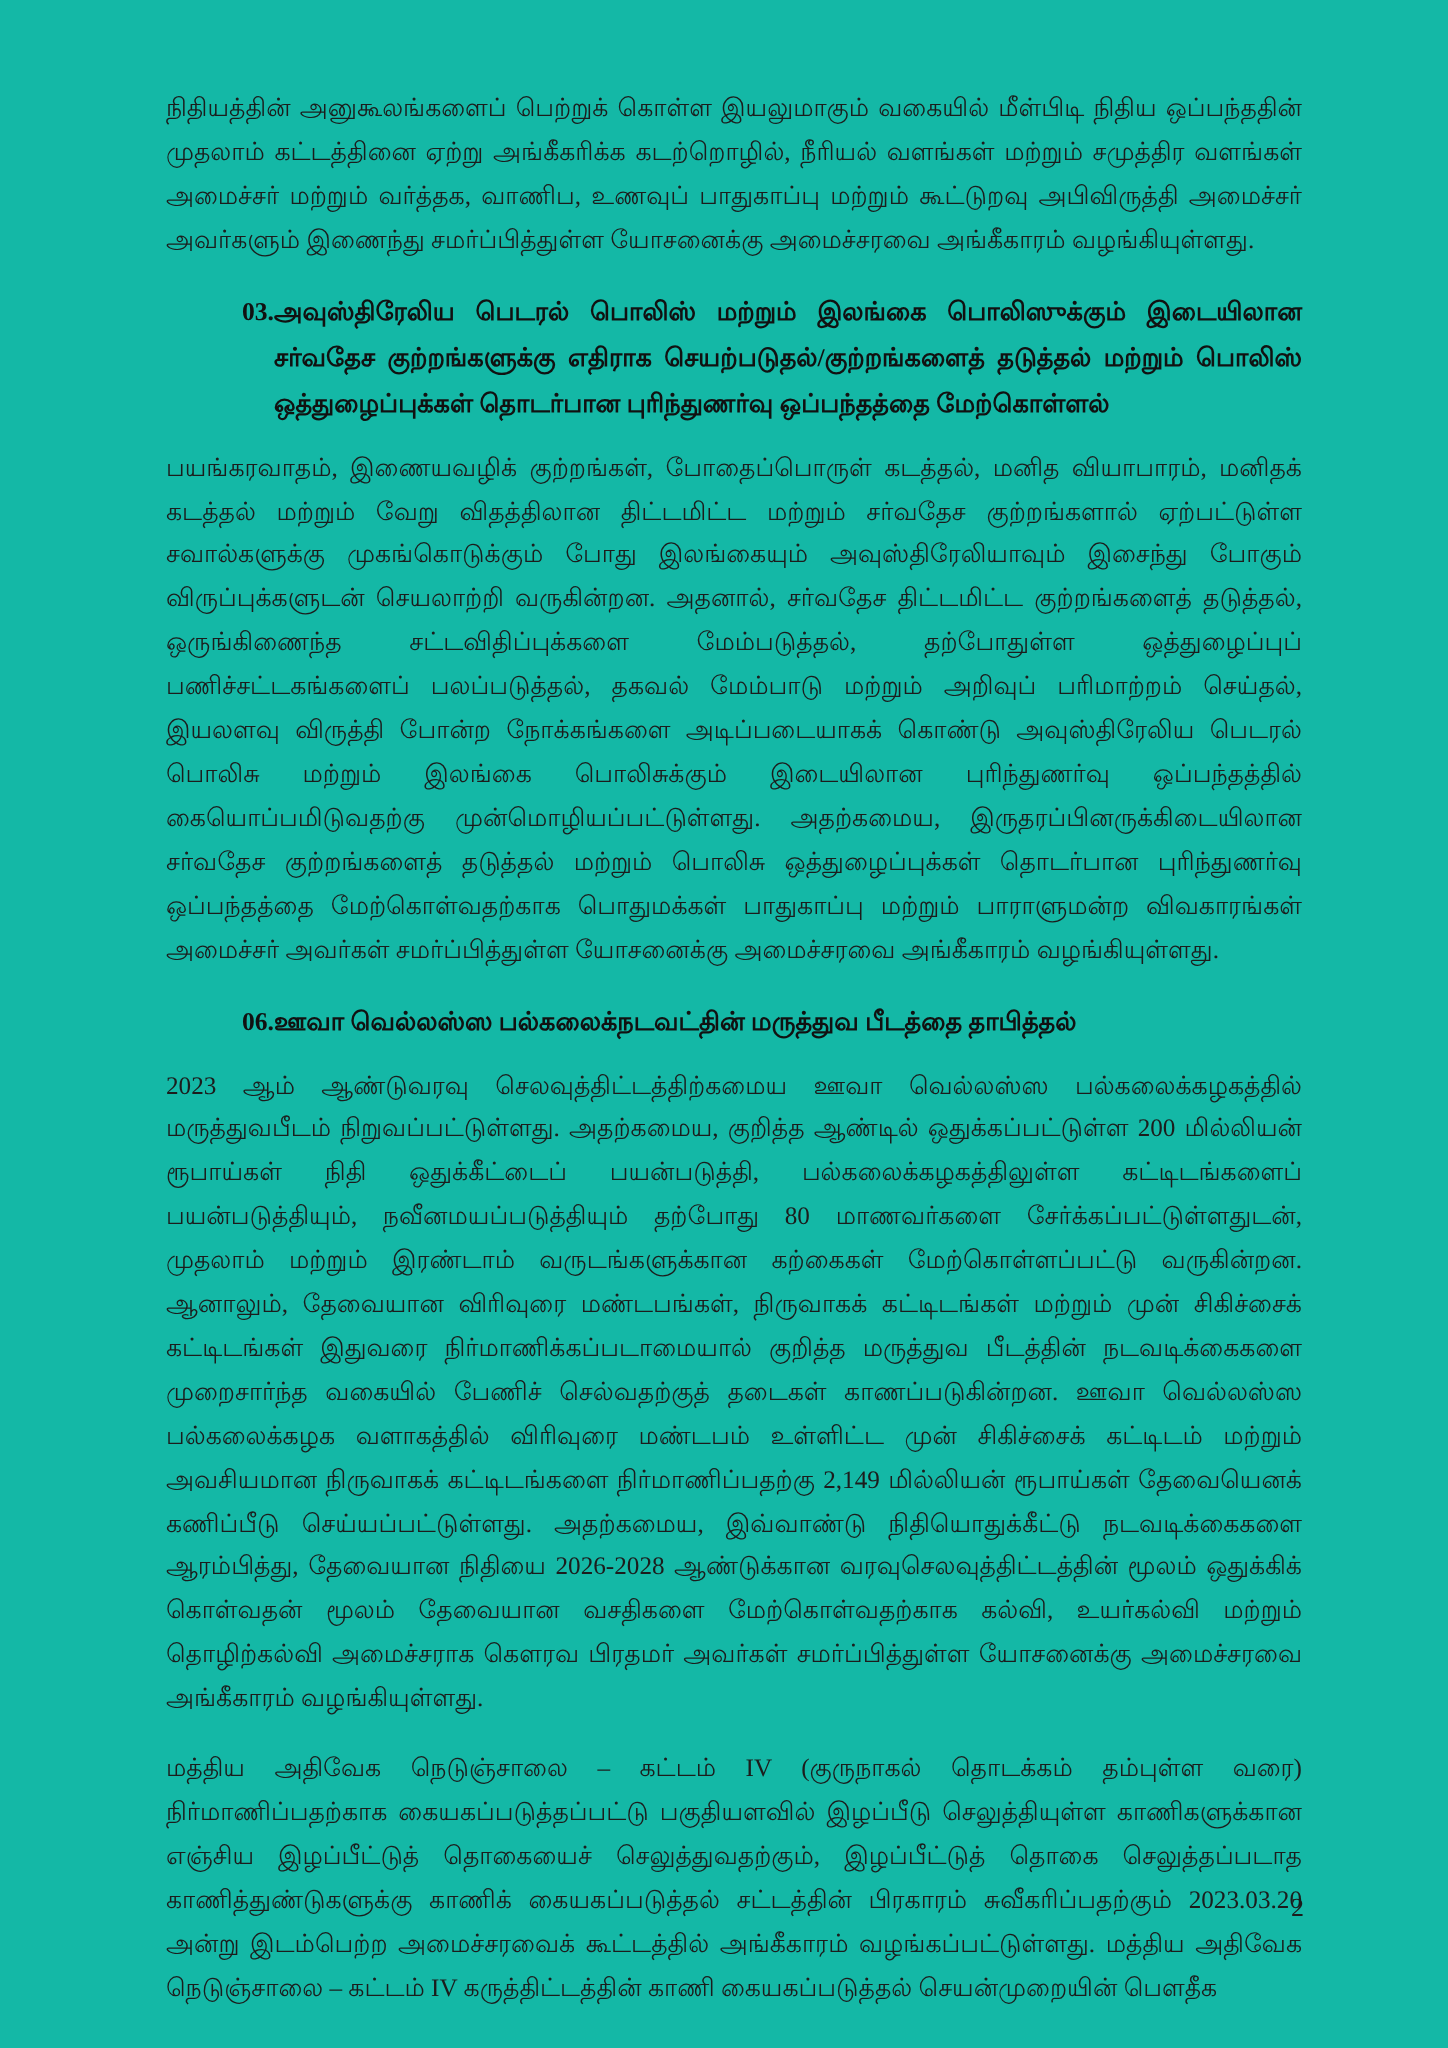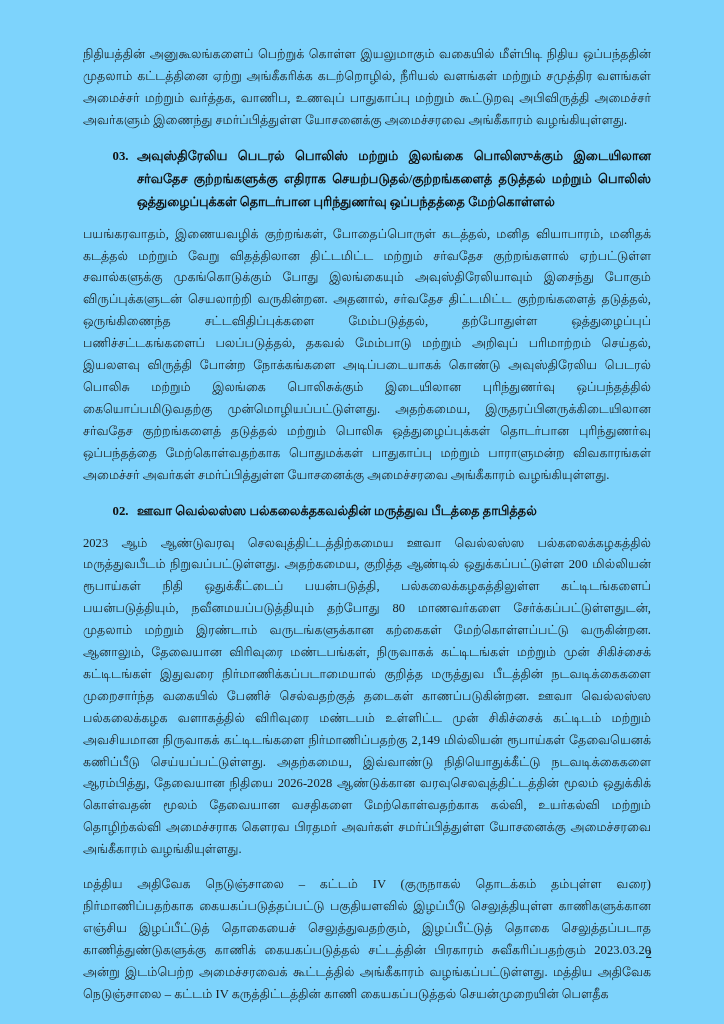--- a/index.html
+++ b/index.html
@@ -4,21 +4,21 @@
 <style>
   html, body {
     margin: 0;
     padding: 0;
     background: #ffffff;
   }
   .page {
     position: relative;
     width: 724px;
     height: 1024px;
-    background: #7dd3fc;
+    background: #14b8a6;
     color: #1c1c1c;
     font-family: "Liberation Serif", "DejaVu Serif", serif;
     overflow: hidden;
     box-sizing: border-box;
   }
   .content {
     position: absolute;
     left: 83px;
     top: 44px;
     width: 568px;
@@ -37,21 +37,21 @@
     display: grid;
     grid-template-columns: 33px 1fr;
     column-gap: 0;
     margin: 2px 0 10px 21px;
     font-weight: 700;
     font-size: 12.8px;
     line-height: 23px;
     color: #111111;
   }
   .section-heading .num {
-    text-align: center;
+    text-align: right;
   }
   .section-heading .title {
     text-align: justify;
   }
   .page-number {
     position: absolute;
     right: 72px;
     top: 946px;
     font-size: 13px;
     color: #1c1c1c;
@@ -68,22 +68,22 @@
     <div class="section">
       <div class="section-heading">
         <span class="num">03.</span>
         <span class="title">அவுஸ்திரேலிய பெடரல் பொலிஸ் மற்றும் இலங்கை பொலிஸுக்கும் இடையிலான சர்வதேச குற்றங்களுக்கு எதிராக செயற்படுதல்/குற்றங்களைத் தடுத்தல் மற்றும் பொலிஸ் ஒத்துழைப்புக்கள் தொடர்பான புரிந்துணர்வு ஒப்பந்தத்தை மேற்கொள்ளல்</span>
       </div>
       <p class="body-para">பயங்கரவாதம், இணையவழிக் குற்றங்கள், போதைப்பொருள் கடத்தல், மனித வியாபாரம், மனிதக் கடத்தல் மற்றும் வேறு விதத்திலான திட்டமிட்ட மற்றும் சர்வதேச குற்றங்களால் ஏற்பட்டுள்ள சவால்களுக்கு முகங்கொடுக்கும் போது இலங்கையும் அவுஸ்திரேலியாவும் இசைந்து போகும் விருப்புக்களுடன் செயலாற்றி வருகின்றன. அதனால், சர்வதேச திட்டமிட்ட குற்றங்களைத் தடுத்தல், ஒருங்கிணைந்த சட்டவிதிப்புக்களை மேம்படுத்தல், தற்போதுள்ள ஒத்துழைப்புப் பணிச்சட்டகங்களைப் பலப்படுத்தல், தகவல் மேம்பாடு மற்றும் அறிவுப் பரிமாற்றம் செய்தல், இயலளவு விருத்தி போன்ற நோக்கங்களை அடிப்படையாகக் கொண்டு அவுஸ்திரேலிய பெடரல் பொலிசு மற்றும் இலங்கை பொலிசுக்கும் இடையிலான புரிந்துணர்வு ஒப்பந்தத்தில் கையொப்பமிடுவதற்கு முன்மொழியப்பட்டுள்ளது. அதற்கமைய, இருதரப்பினருக்கிடையிலான சர்வதேச குற்றங்களைத் தடுத்தல் மற்றும் பொலிசு ஒத்துழைப்புக்கள் தொடர்பான புரிந்துணர்வு ஒப்பந்தத்தை மேற்கொள்வதற்காக பொதுமக்கள் பாதுகாப்பு மற்றும் பாராளுமன்ற விவகாரங்கள் அமைச்சர் அவர்கள் சமர்ப்பித்துள்ள யோசனைக்கு அமைச்சரவை அங்கீகாரம் வழங்கியுள்ளது.</p>
     </div>
 
     <div class="section">
       <div class="section-heading">
-        <span class="num">02.</span>
-        <span class="title">ஊவா வெல்லஸ்ஸ பல்கலைக்தகவல்தின் மருத்துவ பீடத்தை தாபித்தல்</span>
+        <span class="num">06.</span>
+        <span class="title">ஊவா வெல்லஸ்ஸ பல்கலைக்நடவட்தின் மருத்துவ பீடத்தை தாபித்தல்</span>
       </div>
       <p class="body-para">2023 ஆம் ஆண்டுவரவு செலவுத்திட்டத்திற்கமைய ஊவா வெல்லஸ்ஸ பல்கலைக்கழகத்தில் மருத்துவபீடம் நிறுவப்பட்டுள்ளது. அதற்கமைய, குறித்த ஆண்டில் ஒதுக்கப்பட்டுள்ள 200 மில்லியன் ரூபாய்கள் நிதி ஒதுக்கீட்டைப் பயன்படுத்தி, பல்கலைக்கழகத்திலுள்ள கட்டிடங்களைப் பயன்படுத்தியும், நவீனமயப்படுத்தியும் தற்போது 80 மாணவர்களை சேர்க்கப்பட்டுள்ளதுடன், முதலாம் மற்றும் இரண்டாம் வருடங்களுக்கான கற்கைகள் மேற்கொள்ளப்பட்டு வருகின்றன. ஆனாலும், தேவையான விரிவுரை மண்டபங்கள், நிருவாகக் கட்டிடங்கள் மற்றும் முன் சிகிச்சைக் கட்டிடங்கள் இதுவரை நிர்மாணிக்கப்படாமையால் குறித்த மருத்துவ பீடத்தின் நடவடிக்கைகளை முறைசார்ந்த வகையில் பேணிச் செல்வதற்குத் தடைகள் காணப்படுகின்றன. ஊவா வெல்லஸ்ஸ பல்கலைக்கழக வளாகத்தில் விரிவுரை மண்டபம் உள்ளிட்ட முன் சிகிச்சைக் கட்டிடம் மற்றும் அவசியமான நிருவாகக் கட்டிடங்களை நிர்மாணிப்பதற்கு 2,149 மில்லியன் ரூபாய்கள் தேவையெனக் கணிப்பீடு செய்யப்பட்டுள்ளது. அதற்கமைய, இவ்வாண்டு நிதியொதுக்கீட்டு நடவடிக்கைகளை ஆரம்பித்து, தேவையான நிதியை 2026-2028 ஆண்டுக்கான வரவுசெலவுத்திட்டத்தின் மூலம் ஒதுக்கிக் கொள்வதன் மூலம் தேவையான வசதிகளை மேற்கொள்வதற்காக கல்வி, உயர்கல்வி மற்றும் தொழிற்கல்வி அமைச்சராக கௌரவ பிரதமர் அவர்கள் சமர்ப்பித்துள்ள யோசனைக்கு அமைச்சரவை அங்கீகாரம் வழங்கியுள்ளது.</p>
     </div>
 
     <div class="section">
       <p class="body-para">மத்திய அதிவேக நெடுஞ்சாலை – கட்டம் IV (குருநாகல் தொடக்கம் தம்புள்ள வரை) நிர்மாணிப்பதற்காக கையகப்படுத்தப்பட்டு பகுதியளவில் இழப்பீடு செலுத்தியுள்ள காணிகளுக்கான எஞ்சிய இழப்பீட்டுத் தொகையைச் செலுத்துவதற்கும், இழப்பீட்டுத் தொகை செலுத்தப்படாத காணித்துண்டுகளுக்கு காணிக் கையகப்படுத்தல் சட்டத்தின் பிரகாரம் சுவீகரிப்பதற்கும் 2023.03.20 அன்று இடம்பெற்ற அமைச்சரவைக் கூட்டத்தில் அங்கீகாரம் வழங்கப்பட்டுள்ளது. மத்திய அதிவேக நெடுஞ்சாலை – கட்டம் IV கருத்திட்டத்தின் காணி கையகப்படுத்தல் செயன்முறையின் பௌதீக</p>
     </div>
 
   </div>
 

